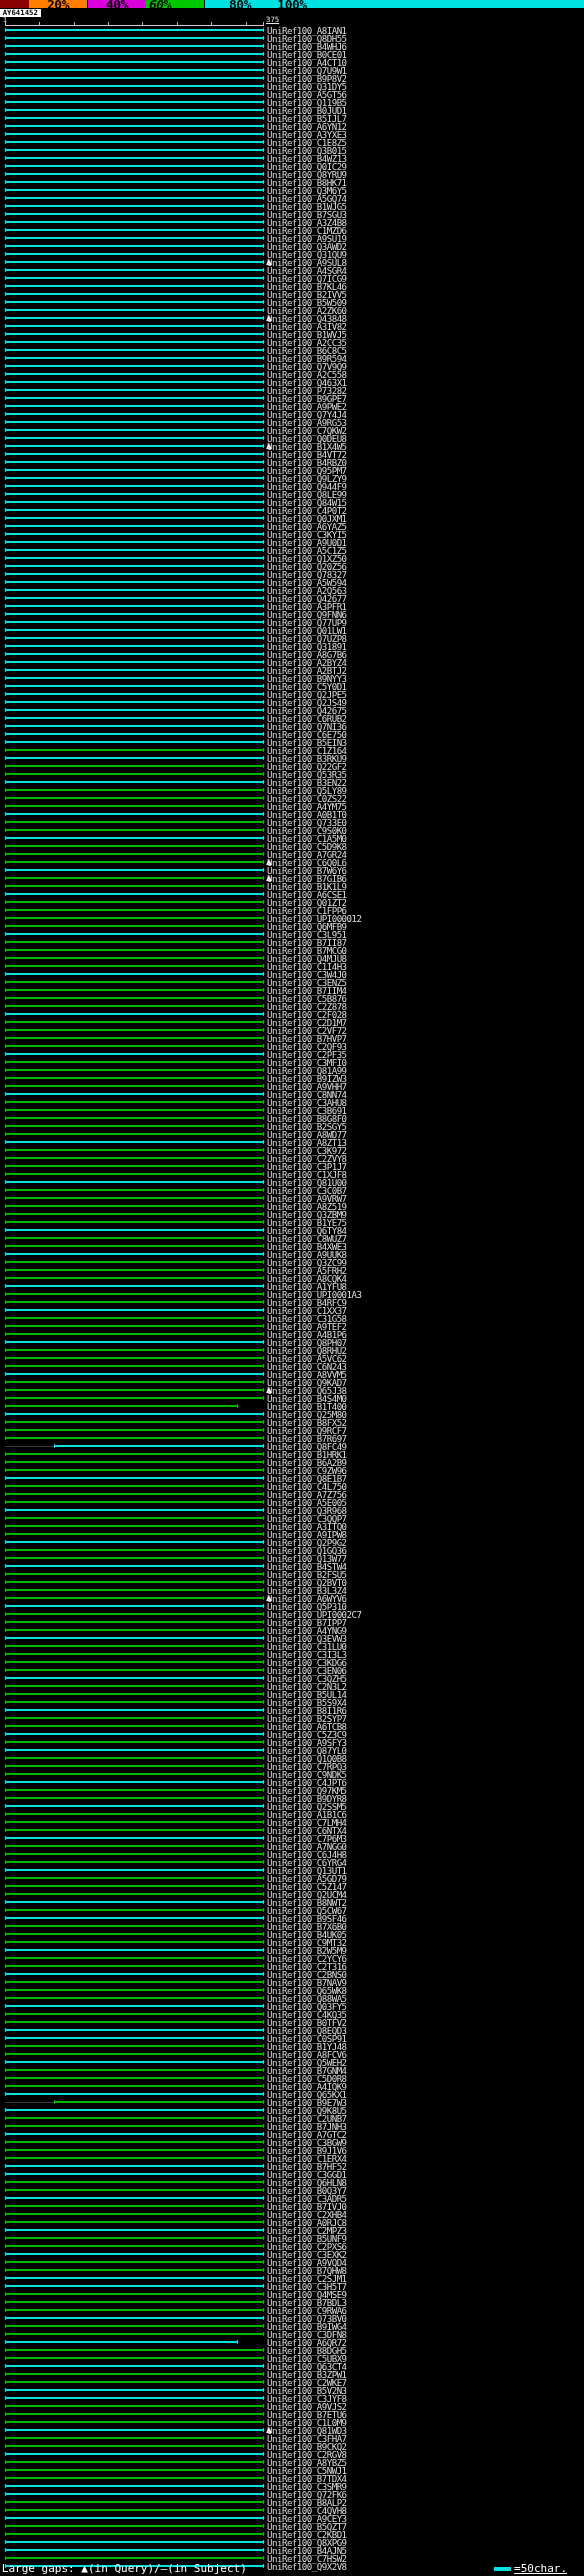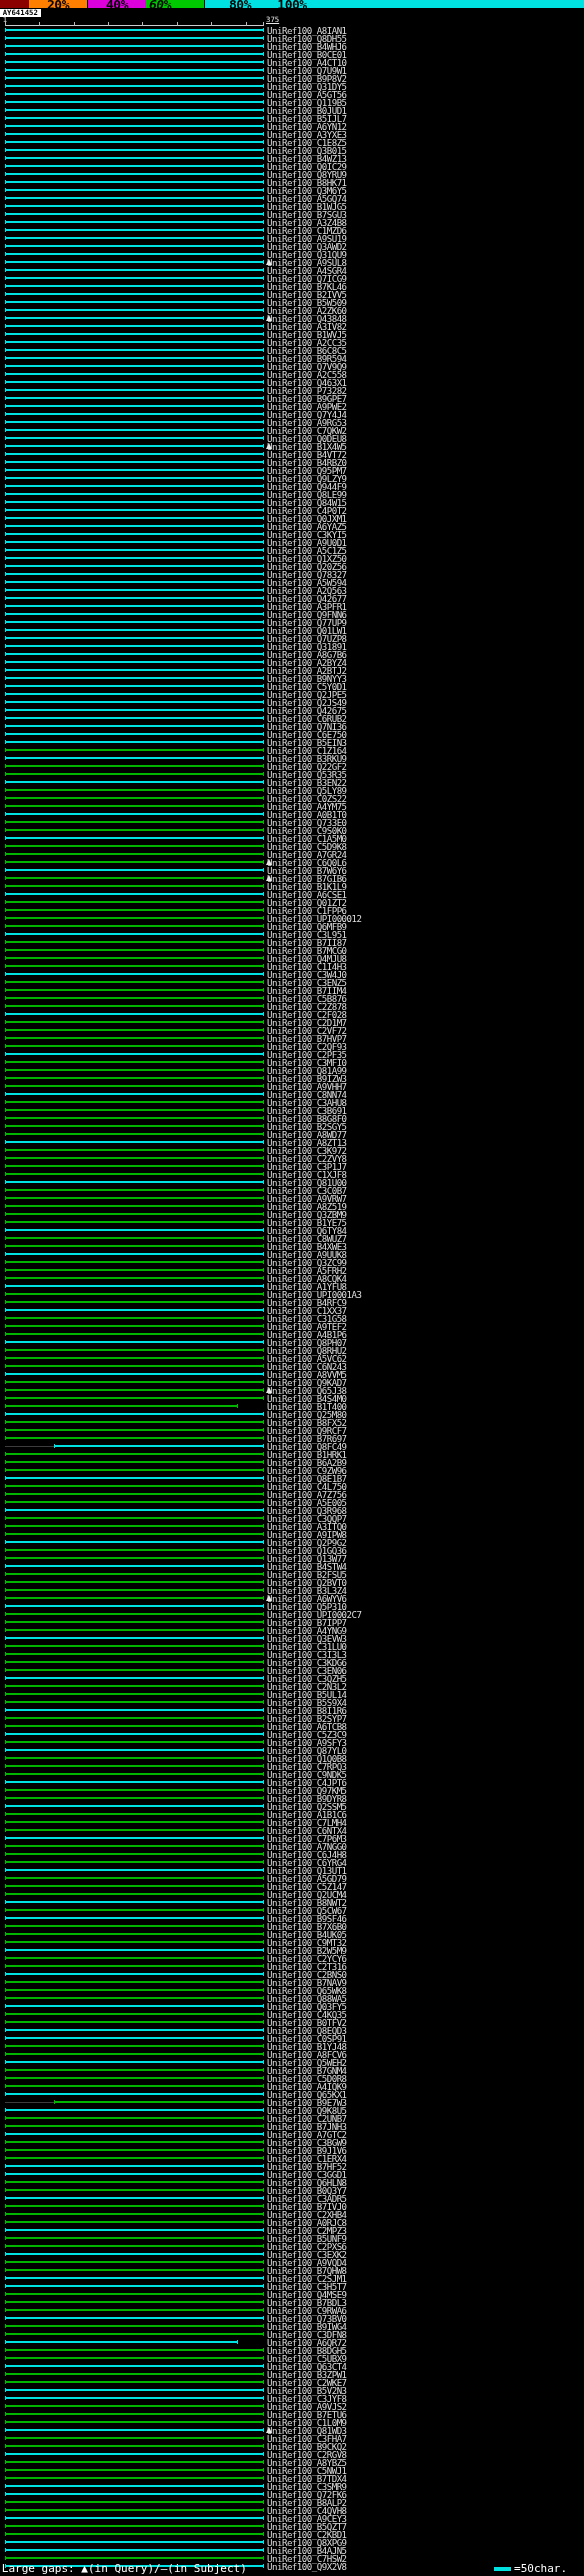--- a/index.html
+++ b/index.html
@@ -40,21 +40,21 @@
   .tri { position:absolute; right:-8.2px; top:-2.3px; width:0; height:0;
          border-left:3.2px solid transparent; border-right:3.2px solid transparent;
          border-bottom:6.4px solid #e8e8e8; }
   .rlabel { position:absolute; left:267px; top:0; font-size:9.1px; line-height:8px;
             color:#dfdfdf; letter-spacing:-0.5px; white-space:nowrap; }
 
   
   #legend { position:absolute; top:2563px; left:0; width:585px; height:12px;
             font-size:11px; line-height:11px; color:#ffffff; }
   #legend-gaps { position:absolute; left:1.8px; top:0; }
-  #legend-scale { position:absolute; left:494px; top:0; }
+  #legend-scale { position:absolute; left:494px; top:0;text-decoration:underline; }
   #scale-block { display:inline-block; width:17.4px; height:4.6px; vertical-align:middle; margin-right:2.7px; }
 </style>
 <style>.bar.cyan{background:#00e1e1}.bar.green{background:#00b400}</style></head>
 <body>
 
 <div id="colorbar">
     <div class="seg" style="left: 0px; width: 29px; background: rgb(139, 0, 0);"></div>
     <div class="seg" style="left: 29px; width: 58px; background: rgb(255, 128, 0);"></div>
     <div class="seg" style="left: 88px; width: 58px; background: rgb(220, 0, 220);"></div>
     <div class="seg" style="left: 146px; width: 58px; background: rgb(0, 200, 0);"></div>

